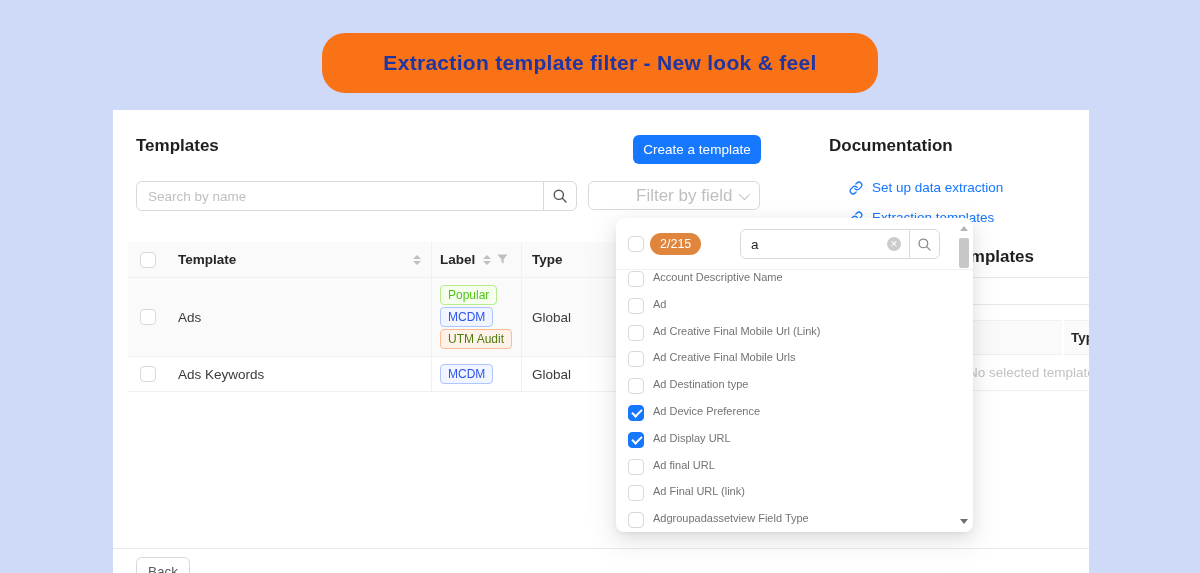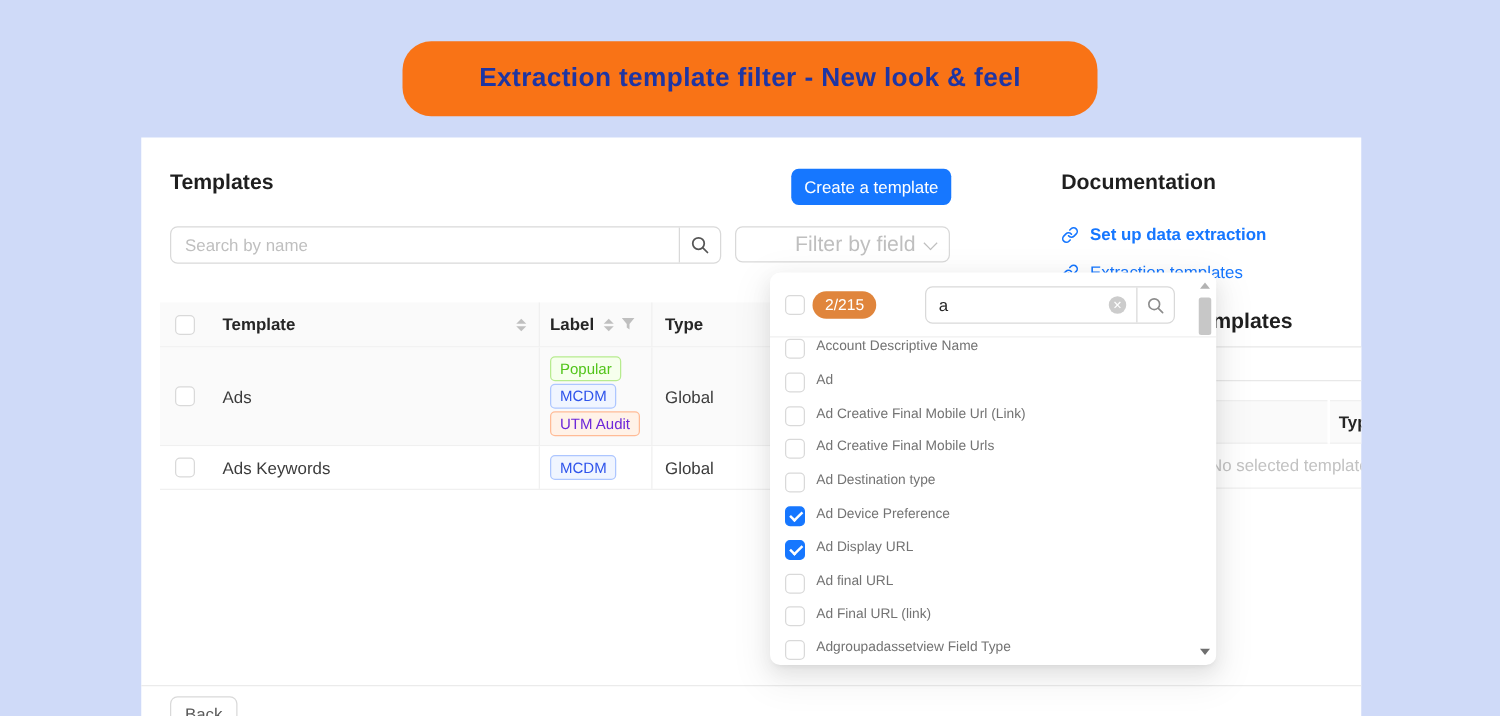--- a/index.html
+++ b/index.html
@@ -40,21 +40,21 @@
   .cell-template { width:264px; padding:0 10px; display:flex; align-items:center; }
   .cell-label { width:90px; padding:0 8px; display:flex; align-items:center; }
   .cell-type { flex:1; padding:0 10px; display:flex; align-items:center; }
   .tr .cell-template, .tr .cell-label { border-right:1px solid #f0f0f0; }
   .row-ads { height:79px; background:#fafafa; }
   .row-kw { height:35px; background:#fff; }
   .tags { display:flex; flex-direction:column; gap:2px; justify-content:center; }
   .tag { font-size:12px; line-height:18px; padding:0 7px; border-radius:4px; border:1px solid; width:max-content; white-space:nowrap; }
   .tag-green { color:#52c41a; background:#f6ffed; border-color:#b7eb8f; }
   .tag-geekblue { color:#2f54eb; background:#f0f5ff; border-color:#adc6ff; }
-  .tag-volcano { color:#6d28d9; background:#fff2e8; border-color:#ffbb96; }
+  .tag-volcano { color:#4d7c0f; background:#fff2e8; border-color:#ffbb96; }
 
   .sorter { display:inline-flex; flex-direction:column; gap:2px; margin-left:auto; }
   .cell-label .sorter { margin-left:8px; }
   .caret-up { width:0; height:0; border-left:4px solid transparent; border-right:4px solid transparent; border-bottom:4px solid #bfbfbf; }
   .caret-down { width:0; height:0; border-left:4px solid transparent; border-right:4px solid transparent; border-top:4px solid #bfbfbf; }
 
   
   .cb { width:16px; height:16px; border:1px solid #d9d9d9; border-radius:4px; background:#fff; display:inline-block; position:relative; flex:none; cursor:pointer; }
   .cb.checked { background:#1677ff; border-color:#1677ff; }
   .cb.checked::after { content:""; position:absolute; left:4.5px; top:1.5px; width:4px; height:8px; border-right:2px solid #fff; border-bottom:2px solid #fff; transform:rotate(45deg); }
@@ -111,22 +111,22 @@
             </svg>
         </span>
       </span>
     </div>
 
     <div class="select-box">
       <span class="select-placeholder">Filter by field</span>
       <span class="chevron"></span>
     </div>
 
-    <div class="h-title" style="left:736px; top:26px;">Documentation</div>
-    <div class="doc-link" style="left:736px; top:70px;font-weight:bold;">
+    <div class="h-title" style="left:716px; top:26px;">Documentation</div>
+    <div class="doc-link" style="left:736px; top:70px;">
       <span>
         <svg width="14" height="14" viewBox="0 0 24 24" fill="none" stroke="#1677ff" stroke-width="2.2" stroke-linecap="round" stroke-linejoin="round">
             <path d="M10 13a5 5 0 0 0 7.54.54l3-3a5 5 0 0 0-7.07-7.07l-1.72 1.71"></path>
             <path d="M14 11a5 5 0 0 0-7.54-.54l-3 3a5 5 0 0 0 7.07 7.07l1.71-1.71"></path>
           </svg>
       </span>
       <span>Set up data extraction</span>
     </div>
     <div class="doc-link" style="left:736px; top:100px;">
       <span>

